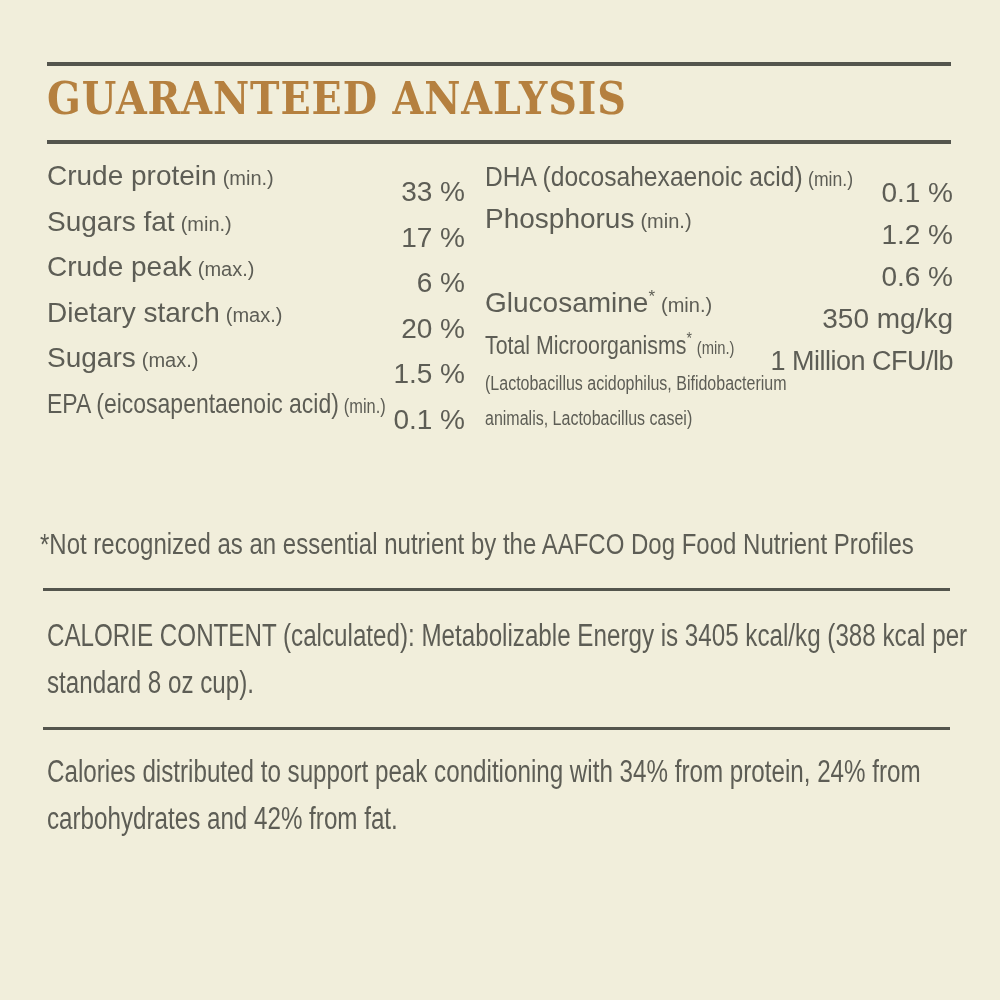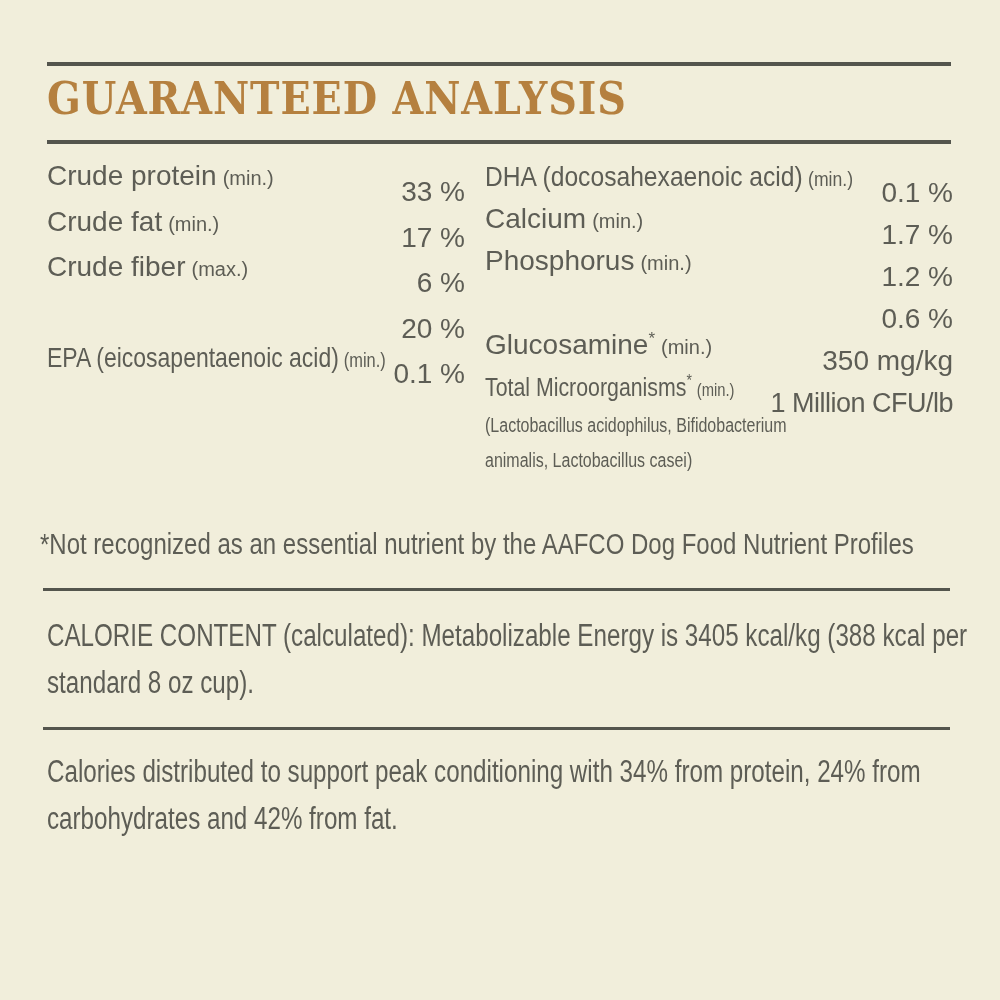--- a/index.html
+++ b/index.html
@@ -70,44 +70,45 @@
 <h1 class="abs heading">GUARANTEED ANALYSIS</h1>
 
 <div class="abs rule thick" style="top:140px"></div>
 
 <div class="col col-left">
   <div class="row">
     <span class="label"><span>Crude protein</span><sup class="ast"></sup><span class="qual">(min.)</span></span>
     <span class="value">33 %</span>
   </div>
   <div class="row">
-    <span class="label"><span>Crude fat</span><sup class="ast"></sup><span class="qual">(min.)</span></span>
+    <span class="label"><span>Sugars fat</span><sup class="ast"></sup><span class="qual">(min.)</span></span>
     <span class="value">17 %</span>
   </div>
   <div class="row">
-    <span class="label"><span>Crude fiber</span><sup class="ast"></sup><span class="qual">(max.)</span></span>
+    <span class="label"><span>Crude peak</span><sup class="ast"></sup><span class="qual">(max.)</span></span>
     <span class="value">6 %</span>
   </div>
   <div class="row">
+    <span class="label"><span>Dietary starch</span><sup class="ast"></sup><span class="qual">(max.)</span></span>
     <span class="value">20 %</span>
+  </div>
+  <div class="row">
+    <span class="label"><span>Sugars</span><sup class="ast"></sup><span class="qual">(max.)</span></span>
+    <span class="value">1.5 %</span>
   </div>
   <div class="row cx82">
     <span class="label"><span>EPA (eicosapentaenoic acid)</span><sup class="ast"></sup><span class="qual">(min.)</span></span>
     <span class="value">0.1 %</span>
   </div>
 </div>
 
 <div class="col col-right">
   <div class="row cx88">
     <span class="label"><span>DHA (docosahexaenoic acid)</span><sup class="ast"></sup><span class="qual">(min.)</span></span>
     <span class="value">0.1 %</span>
-  </div>
-  <div class="row">
-    <span class="label"><span>Calcium</span><sup class="ast"></sup><span class="qual">(min.)</span></span>
-    <span class="value">1.7 %</span>
   </div>
   <div class="row">
     <span class="label"><span>Phosphorus</span><sup class="ast"></sup><span class="qual">(min.)</span></span>
     <span class="value">1.2 %</span>
   </div>
   <div class="row">
     <span class="value">0.6 %</span>
   </div>
   <div class="row">
     <span class="label"><span>Glucosamine</span><sup class="ast">*</sup><span class="qual">(min.)</span></span>

